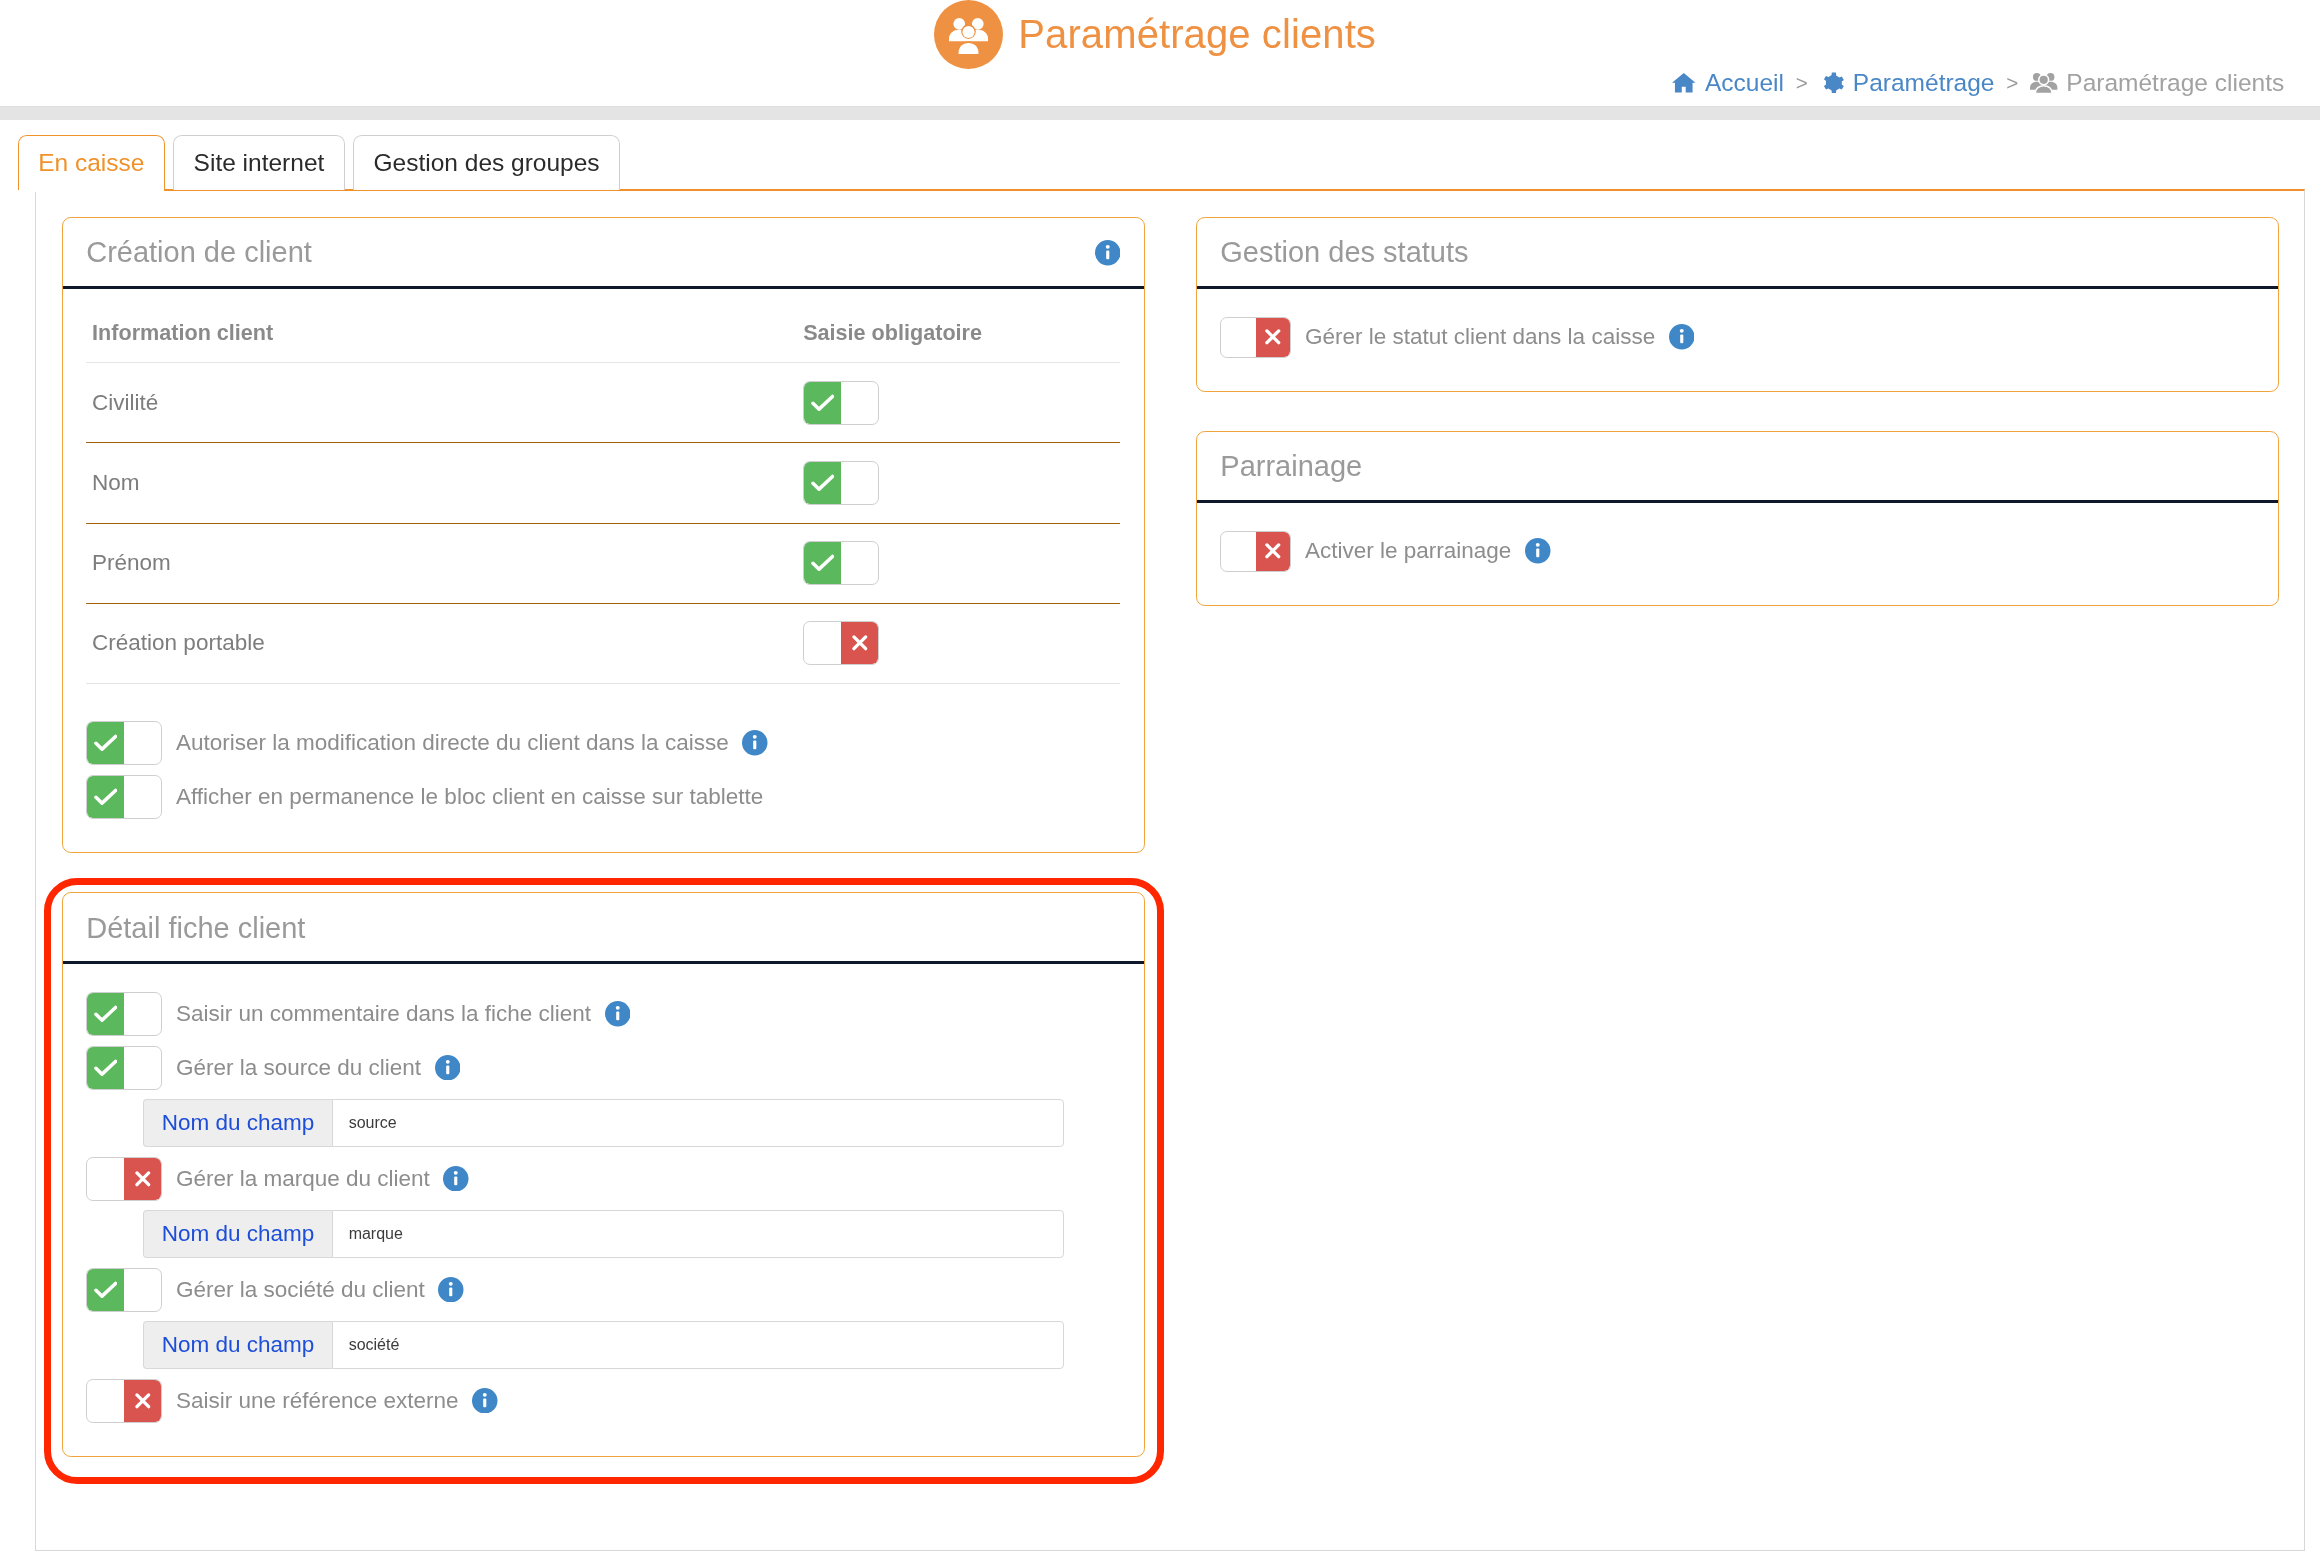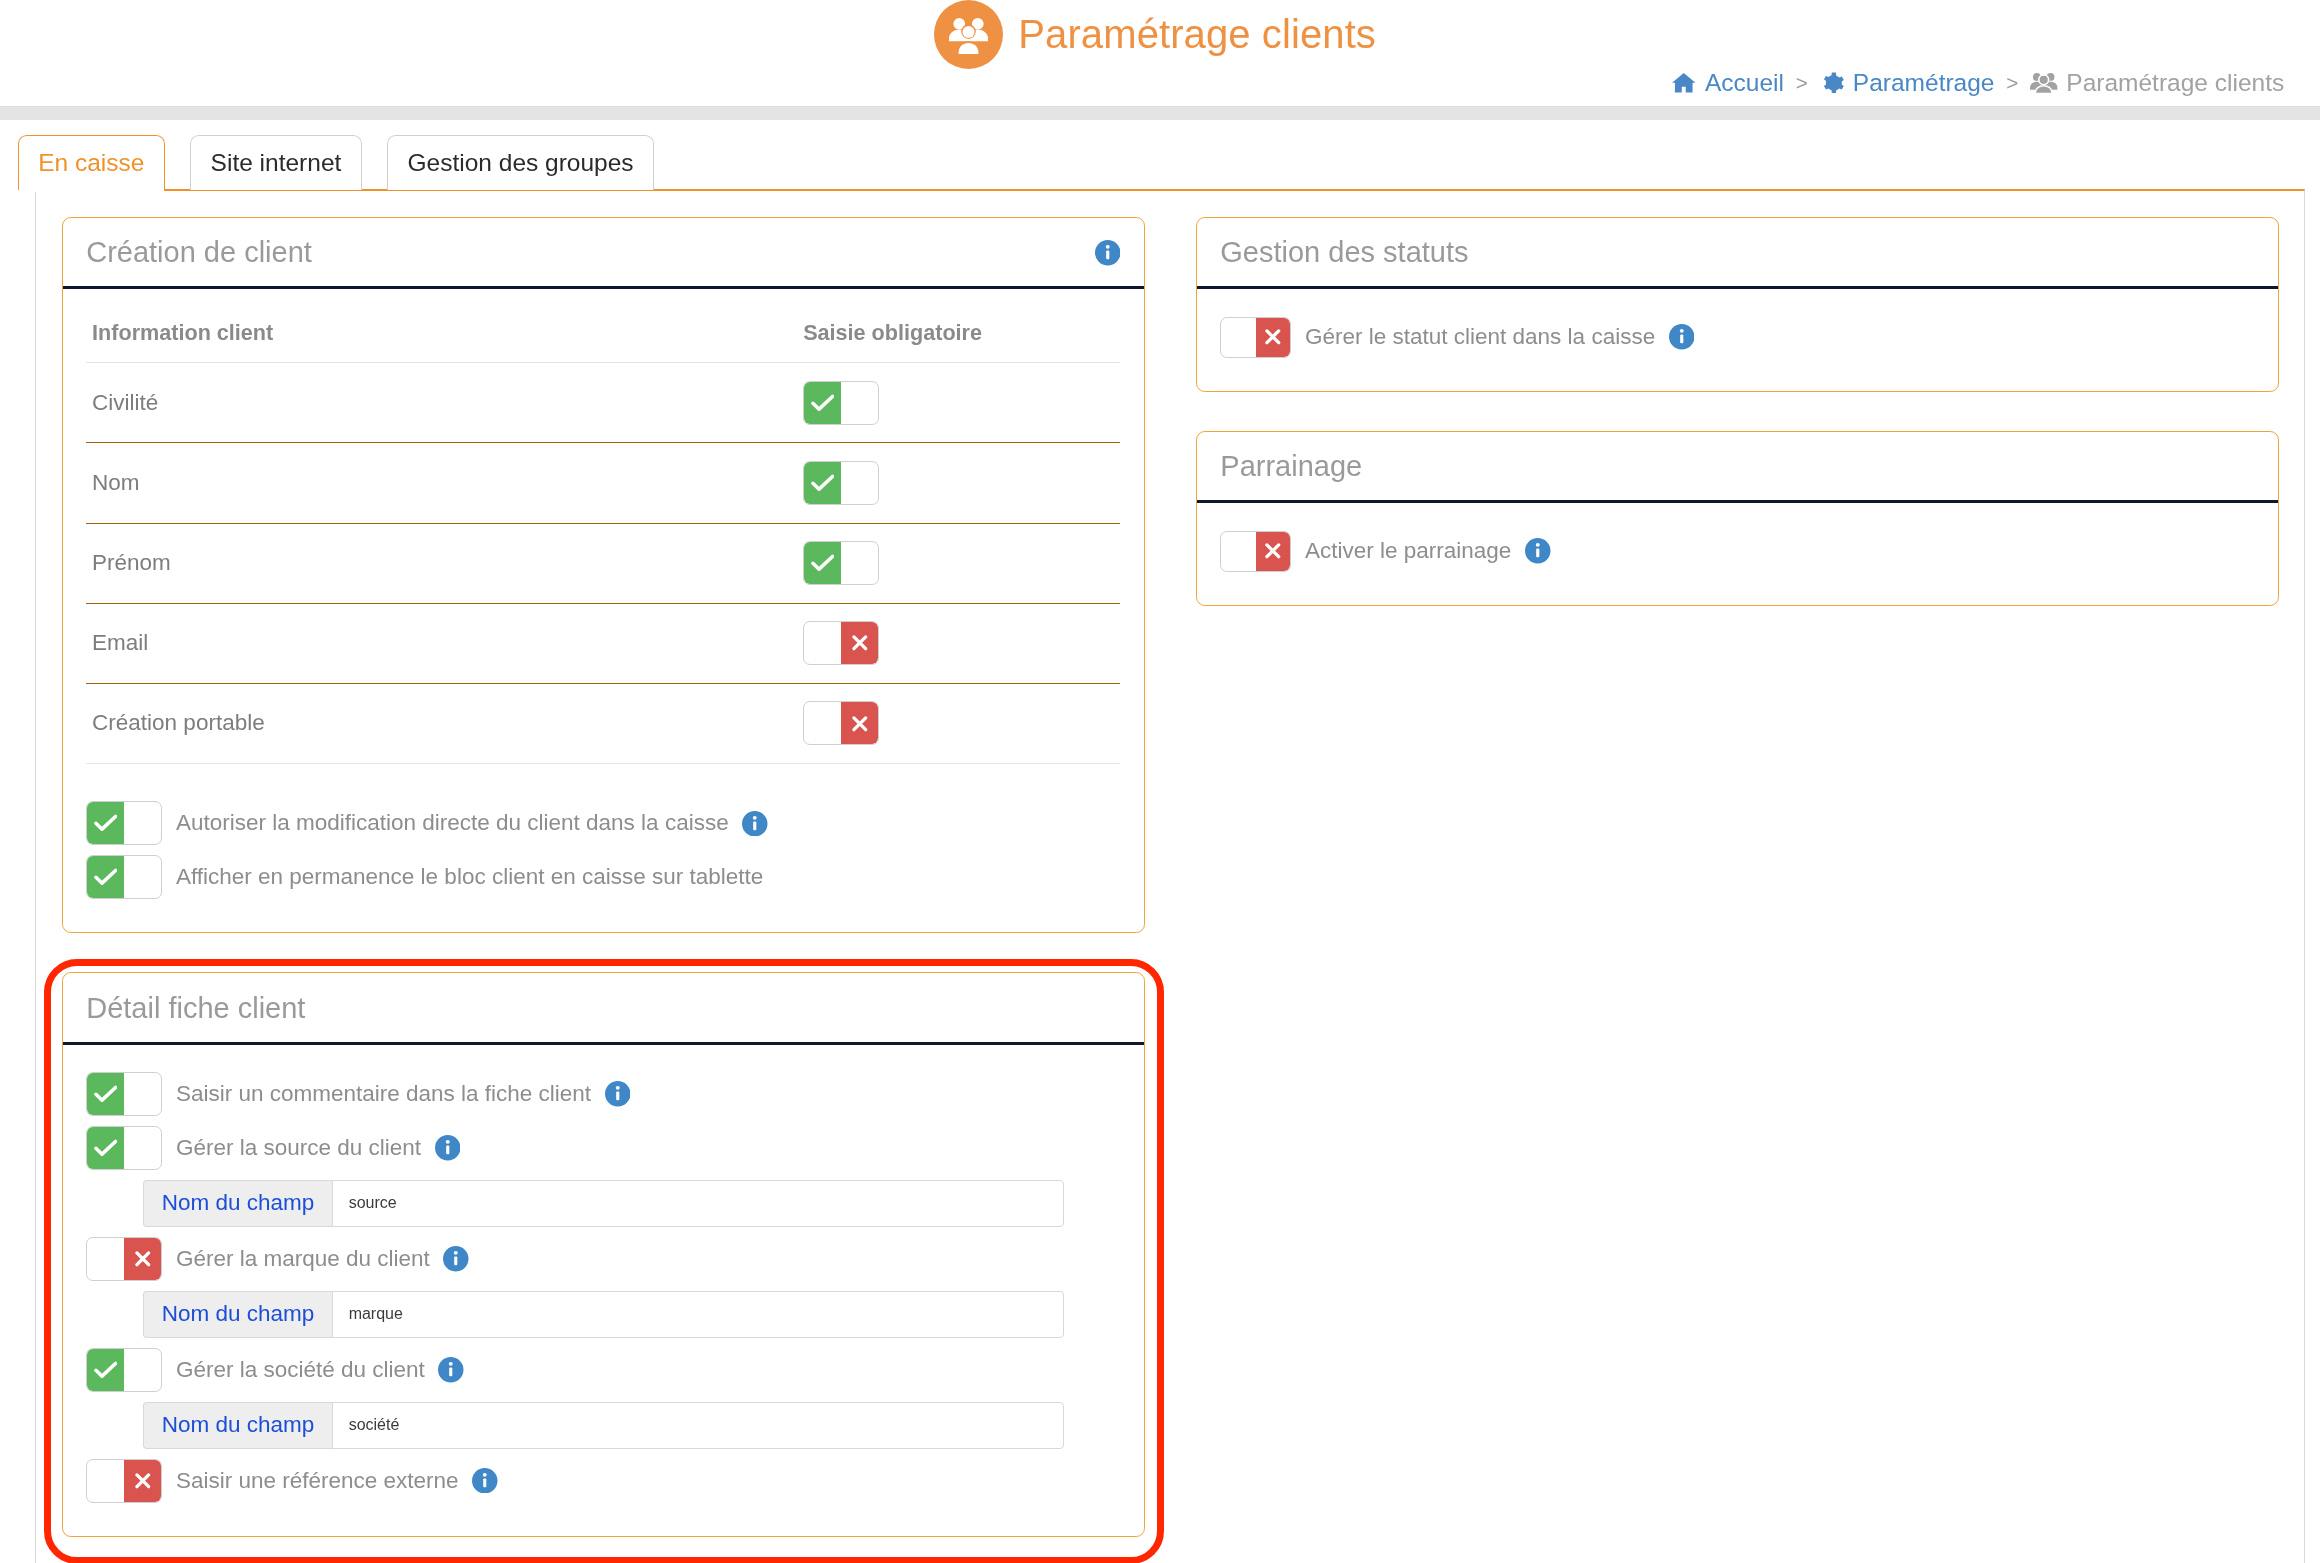--- a/index.html
+++ b/index.html
@@ -60,21 +60,21 @@
   }
 
   
   .tabs-wrap {
     padding: 15.7px 7.8px 0 17.6px;
     background: #fff;
   }
   .tabs {
     display: flex;
     align-items: flex-end;
-    gap: 25px;
+    gap: 8px;
     position: relative;
     z-index: 3;
     height: 55px;
   }
   .tab {
     height: 55px;
     padding: 0 19.6px;
     display: flex; align-items: center;
     font-size: 24.5px;
     color: #2b2b2b;
@@ -360,32 +360,20 @@
                     <span class="toggle on">
                       <span class="knob">
                         <svg width="23.5" height="17.6" viewBox="0 0 24 18">
                             <path d="M2 9.5l6.2 6L22 2.5" stroke="#ffffff" stroke-width="3.6" fill="none" stroke-linecap="round" stroke-linejoin="round"></path>
                           </svg>
                       </span>
                     </span>
                   </td>
                 </tr>
                 <tr>
-                  <td>Email</td>
-                  <td>
-                    <span class="toggle off">
-                      <span class="knob">
-                        <svg width="19.6" height="19.6" viewBox="0 0 20 20">
-                            <path d="M4 4l12 12M16 4L4 16" stroke="#ffffff" stroke-width="3.4" stroke-linecap="round"></path>
-                          </svg>
-                      </span>
-                    </span>
-                  </td>
-                </tr>
-                <tr>
                   <td>Création portable</td>
                   <td>
                     <span class="toggle off">
                       <span class="knob">
                         <svg width="19.6" height="19.6" viewBox="0 0 20 20">
                             <path d="M4 4l12 12M16 4L4 16" stroke="#ffffff" stroke-width="3.4" stroke-linecap="round"></path>
                           </svg>
                       </span>
                     </span>
                   </td>

